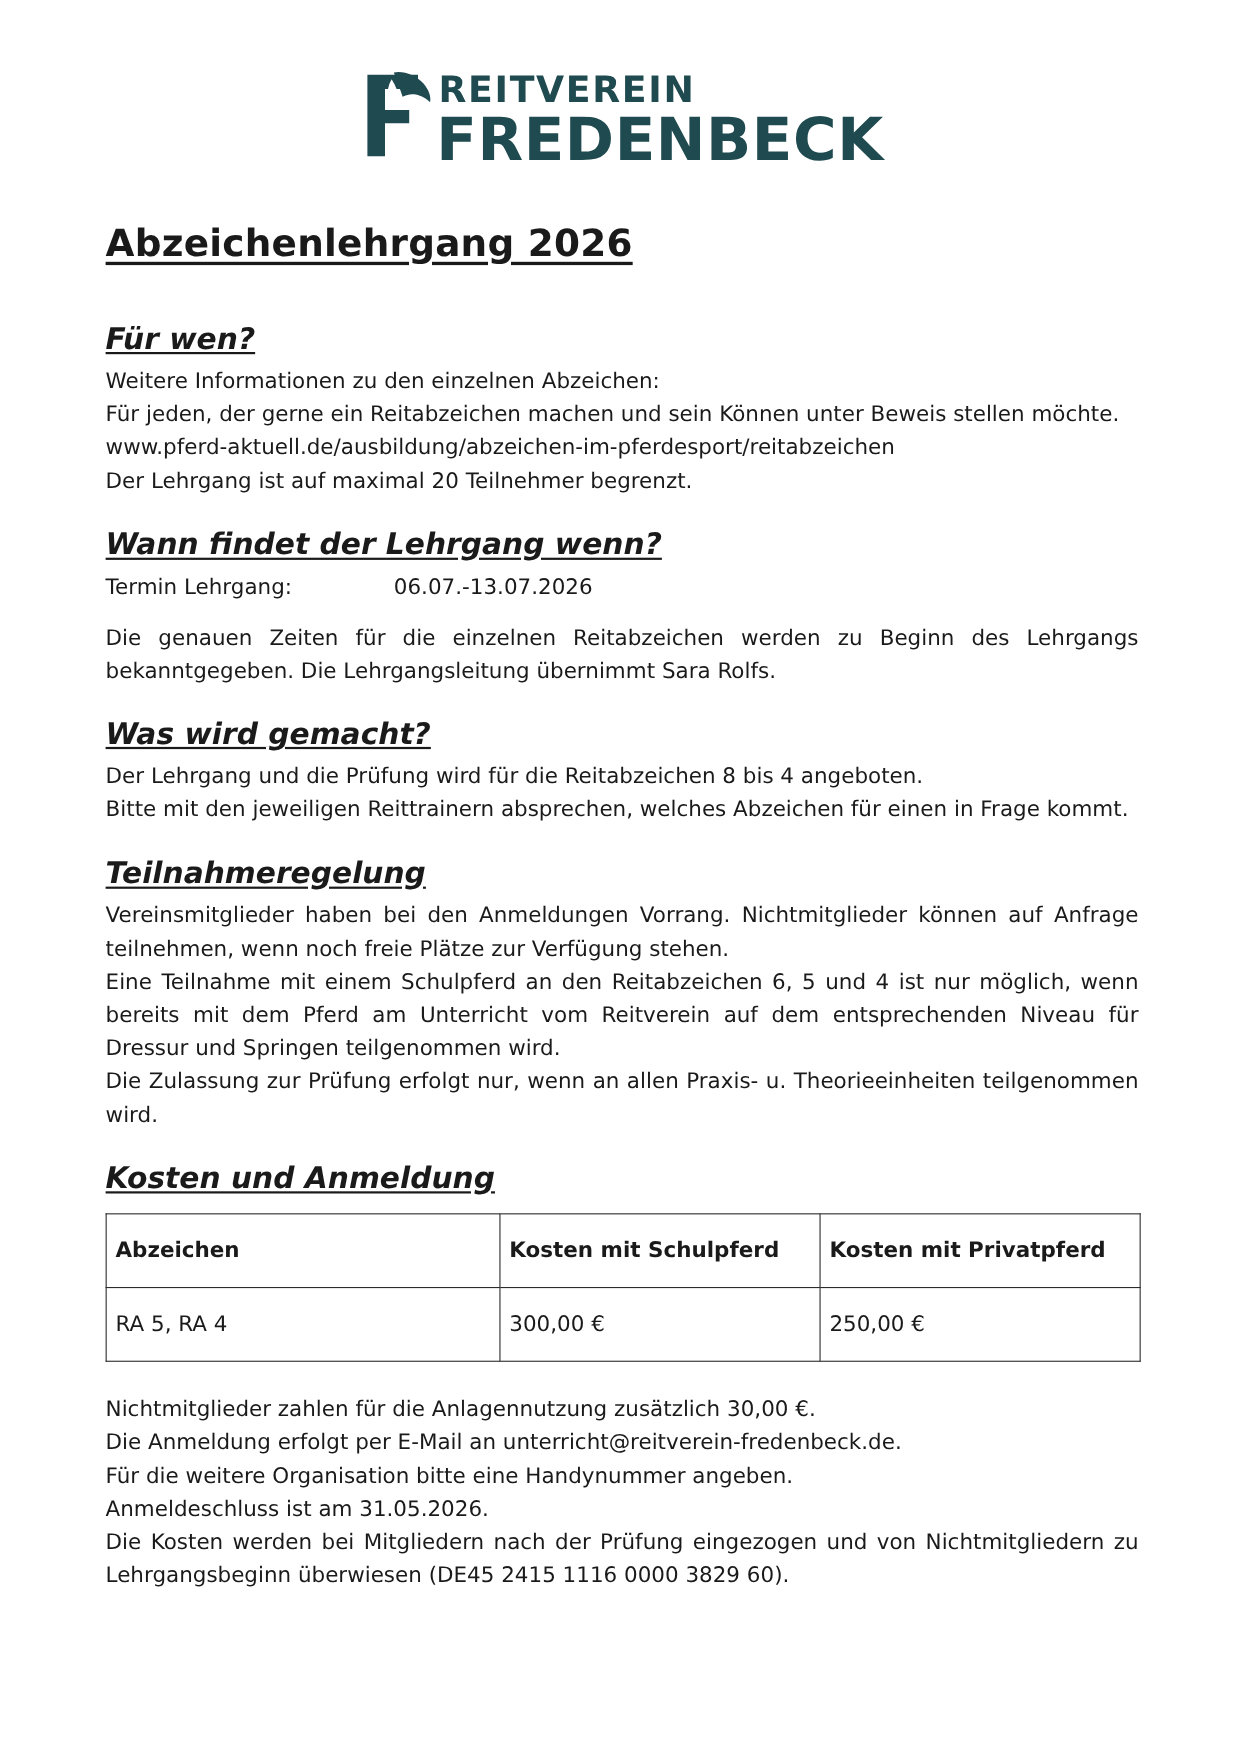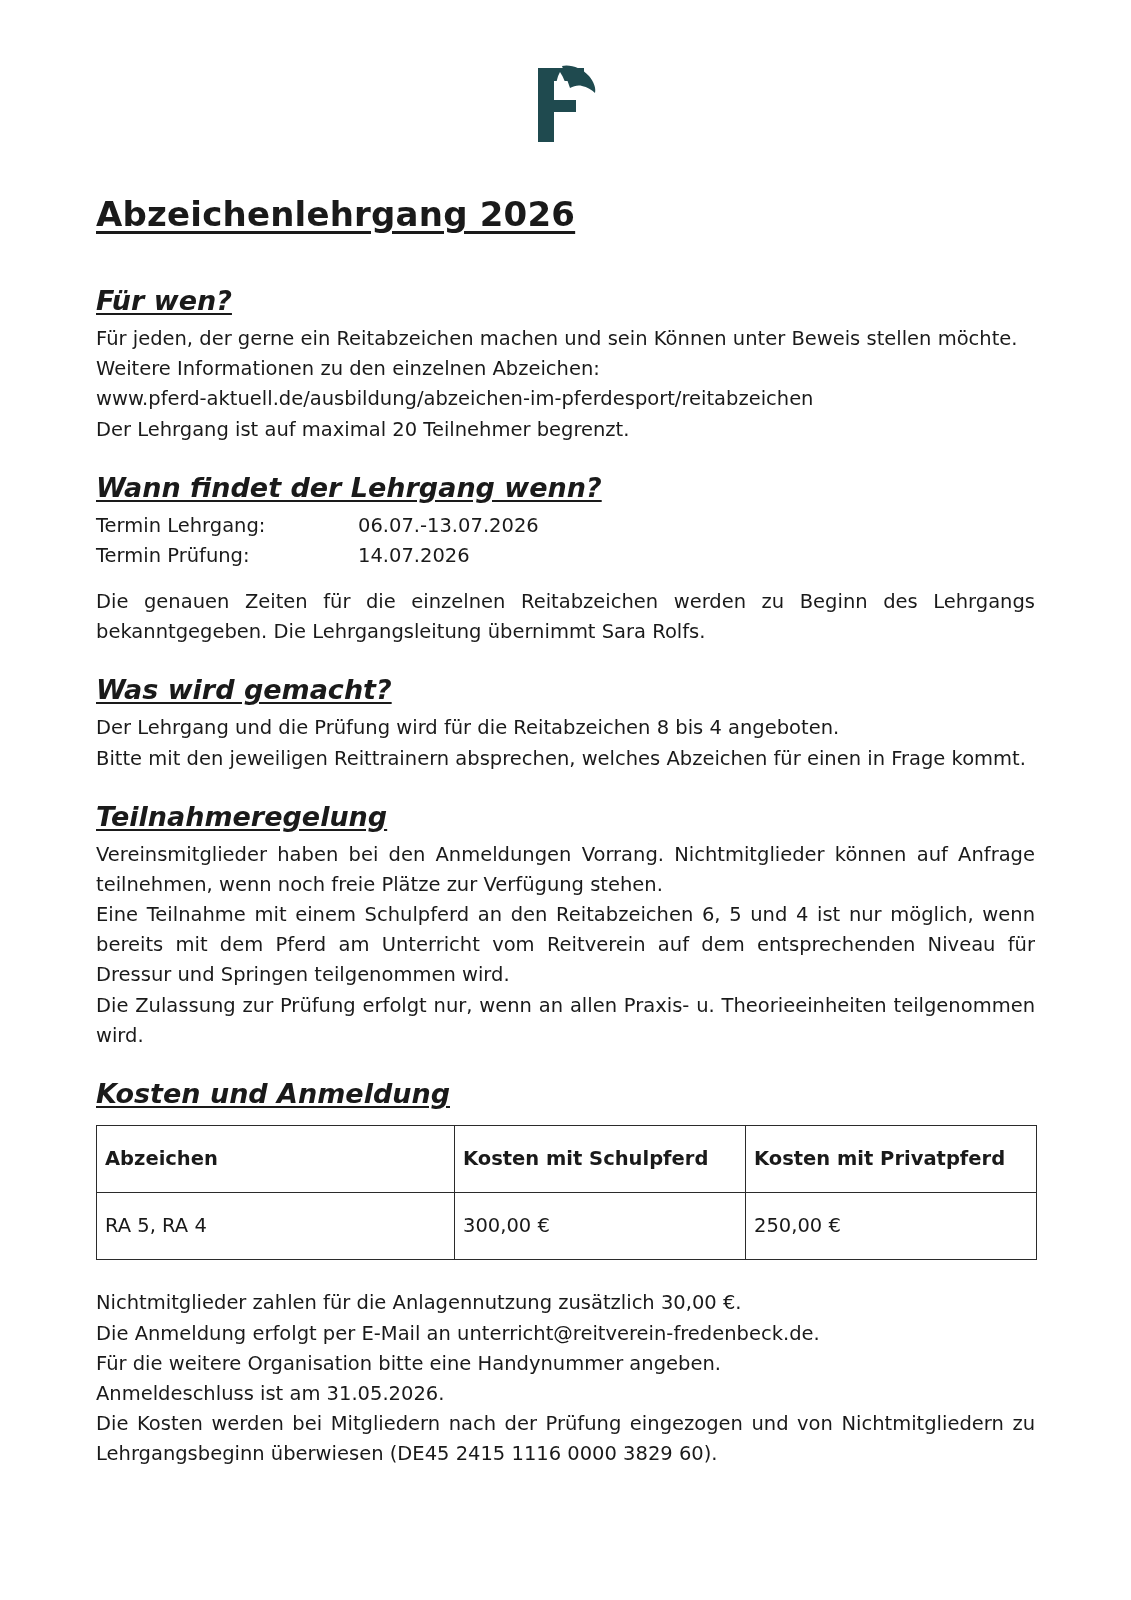--- a/index.html
+++ b/index.html
@@ -145,44 +145,44 @@
   <div class="logo-block">
     <div class="logo">
       <div class="logo-mark">
         <svg width="66" height="84" viewBox="0 0 66 84" xmlns="http://www.w3.org/2000/svg">
 
           <path d="M6 6 L6 80 L22 80 L22 50 L44 50 L44 38 L22 38 L22 19 L52 19 L52 6 Z" fill="#1f4a4f"></path>
           <path d="M30 4 C38 2 50 6 57 14 C62 20 64 26 63 31 C60 28 55 25 50 24 C46 23 42 24 38 26 C36 20 33 12 30 4 Z" fill="#1f4a4f"></path>
           <path d="M28 10 C32 16 34 22 35 28 L24 28 C24 21 25 15 28 10 Z" fill="#ffffff"></path>
         </svg>
       </div>
+      <div class="logo-text-wrap">
+        <div class="logo-top">REITVEREIN</div>
+        <div class="logo-bottom">FREDENBECK</div>
+      </div>
     </div>
   </div>
 
   <h1 class="doc-title">Abzeichenlehrgang 2026</h1>
 
   <div class="content">
 
     <div class="section">
       <h2 class="sec-head">Für wen?</h2>
+      <p class="line">Weitere Informationen zu den einzelnen Abzeichen:</p>
       <p class="line">Für jeden, der gerne ein Reitabzeichen machen und sein Können unter Beweis stellen möchte.</p>
-      <p class="line">Weitere Informationen zu den einzelnen Abzeichen:</p>
       <p class="line">www.pferd-aktuell.de/ausbildung/abzeichen-im-pferdesport/reitabzeichen</p>
       <p class="line">Der Lehrgang ist auf maximal 20 Teilnehmer begrenzt.</p>
     </div>
 
     <div class="section">
       <h2 class="sec-head">Wann findet der Lehrgang wenn?</h2>
       <div class="kv">
         <span class="k">Termin Lehrgang:</span>
         <span class="v">06.07.-13.07.2026</span>
-      </div>
-      <div class="kv">
-        <span class="k">Termin Prüfung:</span>
-        <span class="v">14.07.2026</span>
       </div>
       <div class="gap"></div>
       <p class="just">Die genauen Zeiten für die einzelnen Reitabzeichen werden zu Beginn des Lehrgangs bekanntgegeben. Die Lehrgangsleitung übernimmt Sara Rolfs.</p>
     </div>
 
     <div class="section">
       <h2 class="sec-head">Was wird gemacht?</h2>
       <p class="line">Der Lehrgang und die Prüfung wird für die Reitabzeichen 8 bis 4 angeboten.</p>
       <p class="line">Bitte mit den jeweiligen Reittrainern absprechen, welches Abzeichen für einen in Frage kommt.</p>
     </div>

